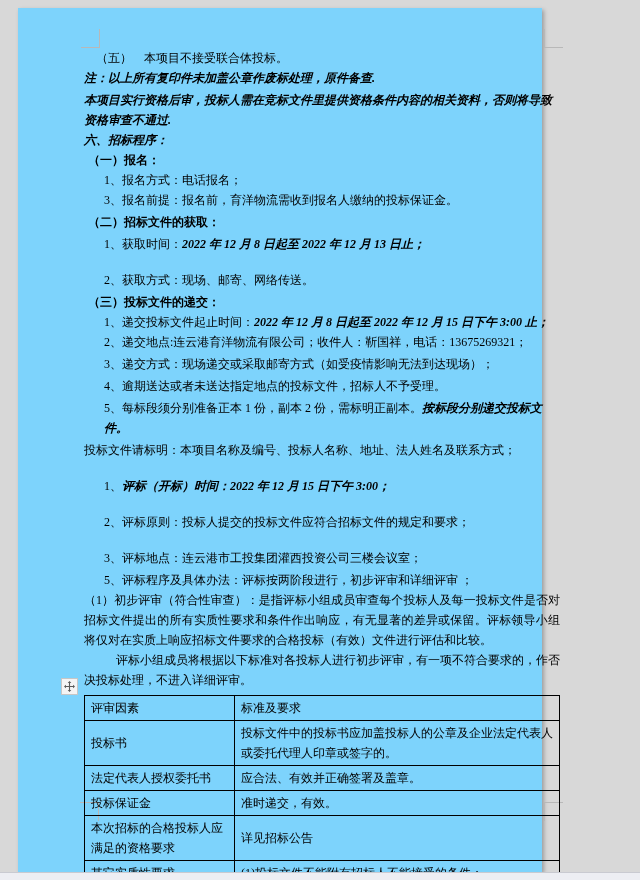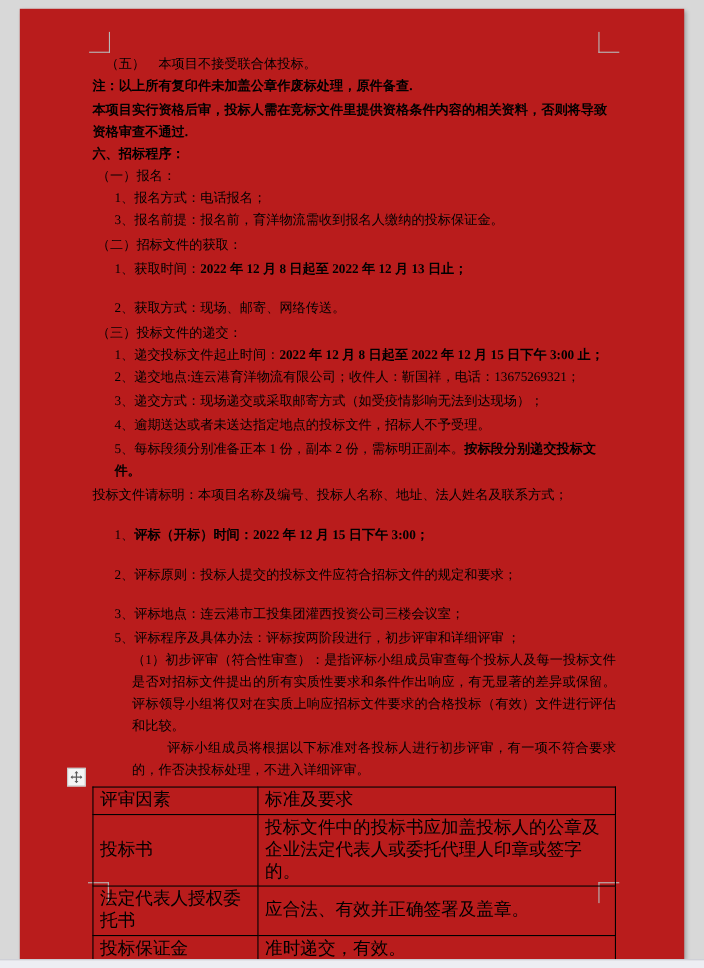--- a/index.html
+++ b/index.html
@@ -4,56 +4,56 @@
 <style>
   html,body{margin:0;padding:0;}
   body{
     width:640px;height:880px;overflow:hidden;
     background:#d8d8d8;
     font-family:"Liberation Serif","DejaVu Serif",serif;
     color:#000;
   }
   .viewport{position:relative;width:640px;height:880px;}
   .paper{
-    position:absolute;left:18px;top:8px;width:604px;height:864px;
-    background:#b91c1c;
+    position:absolute;left:18px;top:8px;width:524px;height:864px;
+    background:#7dd3fc;
     box-shadow:2px 2px 4px rgba(0,0,0,.28);
   }
   .bottom-strip{
     position:absolute;left:0;bottom:0;width:640px;height:7px;
     background:#edeef3;border-top:1px solid #c9cad1;
   }
   
   .mark{position:absolute;width:18px;height:18px;}
   .mark.tl{left:63px;top:21px;border-right:1px solid #b8b8b8;border-bottom:1px solid #b8b8b8;}
   .mark.tr{left:526px;top:21px;border-left:1px solid #b8b8b8;border-bottom:1px solid #b8b8b8;}
   .mark.bl{left:62px;top:794px;border-right:1px solid #b8b8b8;border-top:1px solid #b8b8b8;}
   .mark.br{left:526px;top:794px;border-left:1px solid #b8b8b8;border-top:1px solid #b8b8b8;}
   .content{
     position:absolute;left:66px;top:40px;width:476px;
     font-size:12px;line-height:20px;
   }
   .para{margin:0;}
   .sub{padding-left:12px;}
-  .clause{padding-left:4px;}
+  .clause{padding-left:4px;font-weight:bold;}
   .item{padding-left:20px;}
   .note,.heading{font-weight:bold;}
   .gap{margin-top:2px;}
   .gap2{margin-top:16px;}
   .indent2{text-indent:32px;}
-  .just{text-align:justify;margin-left:36px;}
-  .b{font-weight:bold;}
+  .just{text-align:justify;}
+  .b{font-weight:bold;font-style:italic;}
   .table-wrap{position:relative;margin-top:5px;}
   table.review{
     border-collapse:collapse;width:476px;table-layout:fixed;
   }
   table.review td{
     border:1px solid #000;
     padding:2px 6px;vertical-align:middle;
-    font-size:16px;line-height:20px;
+    font-size:12px;line-height:20px;
     word-break:break-all;
   }
   table.review col.c1{width:150px;}
   .handle{
     position:absolute;left:-23px;top:-17px;width:15px;height:15px;
     background:#f4f4f4;border:1px solid #c6c6c6;
     display:flex;align-items:center;justify-content:center;
     cursor:move;
   }
   .handle svg{display:block;}

